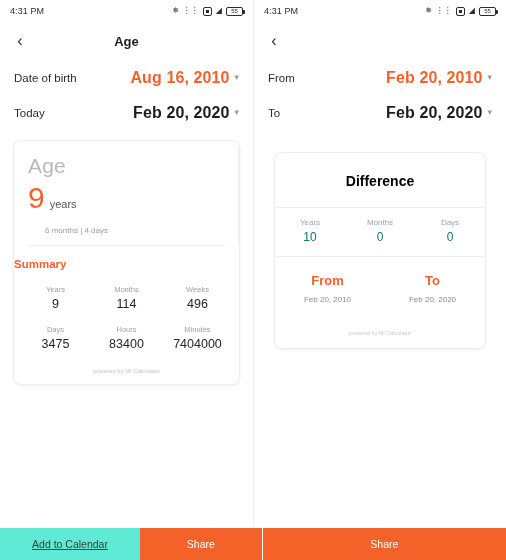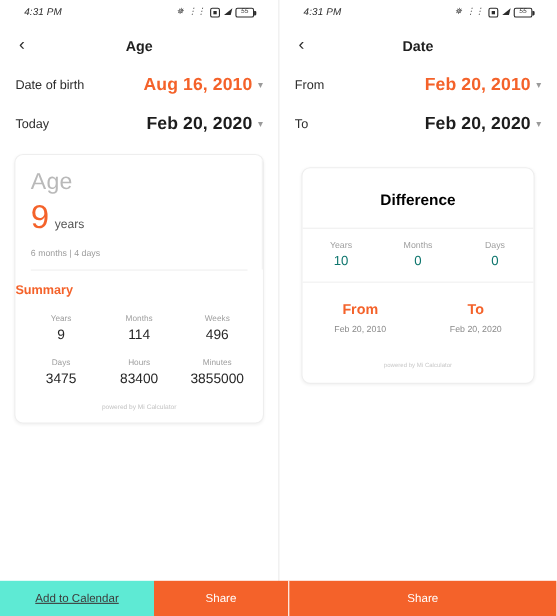--- a/index.html
+++ b/index.html
@@ -19,24 +19,23 @@
     position: relative;
     background: #ffffff;
   }
   .screen.right { border-left: 1px solid #ececec; }
 
   
   .statusbar {
     height: 22px;
     display: flex;
     align-items: center;
-    padding: 0 22px;
+    padding: 0 10px;
     font-size: 9px;
     color: #333;
-    font-style: italic;
   }
   .status-time { font-size: 9px; color: #2b2b2b; letter-spacing: .1px; }
   .status-spacer { flex: 1; }
   .status-icons {
     display: flex; align-items: center; gap: 4px;
     color: #2b2b2b;
   }
   .sicon { font-size: 8px; line-height: 1; display: inline-block; }
   .batt {
     border: 1px solid #2b2b2b;
@@ -143,20 +142,21 @@
   .age-num {
     font-size: 30px;
     color: #f4622a;
     line-height: .95;
   }
   .age-unit { font-size: 11px; color: #555; padding-bottom: 3px; }
   .age-sub {
     margin-top: 13px;
     font-size: 8px;
     color: #9c9c9c;
+    margin-left: 17px;
   }
   .age-right {
     flex: 1;
     padding: 13px 8px 10px 8px;
     text-align: center;
   }
   .next-bday-label {
     font-size: 9.5px;
     color: #f4622a;
     font-weight: bold;
@@ -333,21 +333,21 @@
         <div class="stat-cell">
           <div class="stat-key">Days</div>
           <div class="stat-val">3475</div>
         </div>
         <div class="stat-cell">
           <div class="stat-key">Hours</div>
           <div class="stat-val">83400</div>
         </div>
         <div class="stat-cell">
           <div class="stat-key">Minutes</div>
-          <div class="stat-val">3855000</div>
+          <div class="stat-val">7404000</div>
         </div>
       </div>
 
       <div class="powered">powered by Mi Calculator</div>
     </div>
   </div>
 
   <div class="screen right">
 
     <div class="statusbar">
@@ -357,21 +357,20 @@
         <span class="sicon">✵</span>
         <span class="sicon">⋮⋮</span>
         <span class="sq-icon"></span>
         <span class="sicon">◢</span>
         <span class="batt">55</span>
       </span>
     </div>
 
     <div class="appbar">
       <div class="back-arrow">‹</div>
-      <div class="appbar-title">Date</div>
     </div>
 
     <div class="field-row">
       <div class="field-label">From</div>
       <div class="field-value">Feb 20, 2010</div>
       <span class="caret">▾</span>
     </div>
 
     <div class="field-row">
       <div class="field-label">To</div>

